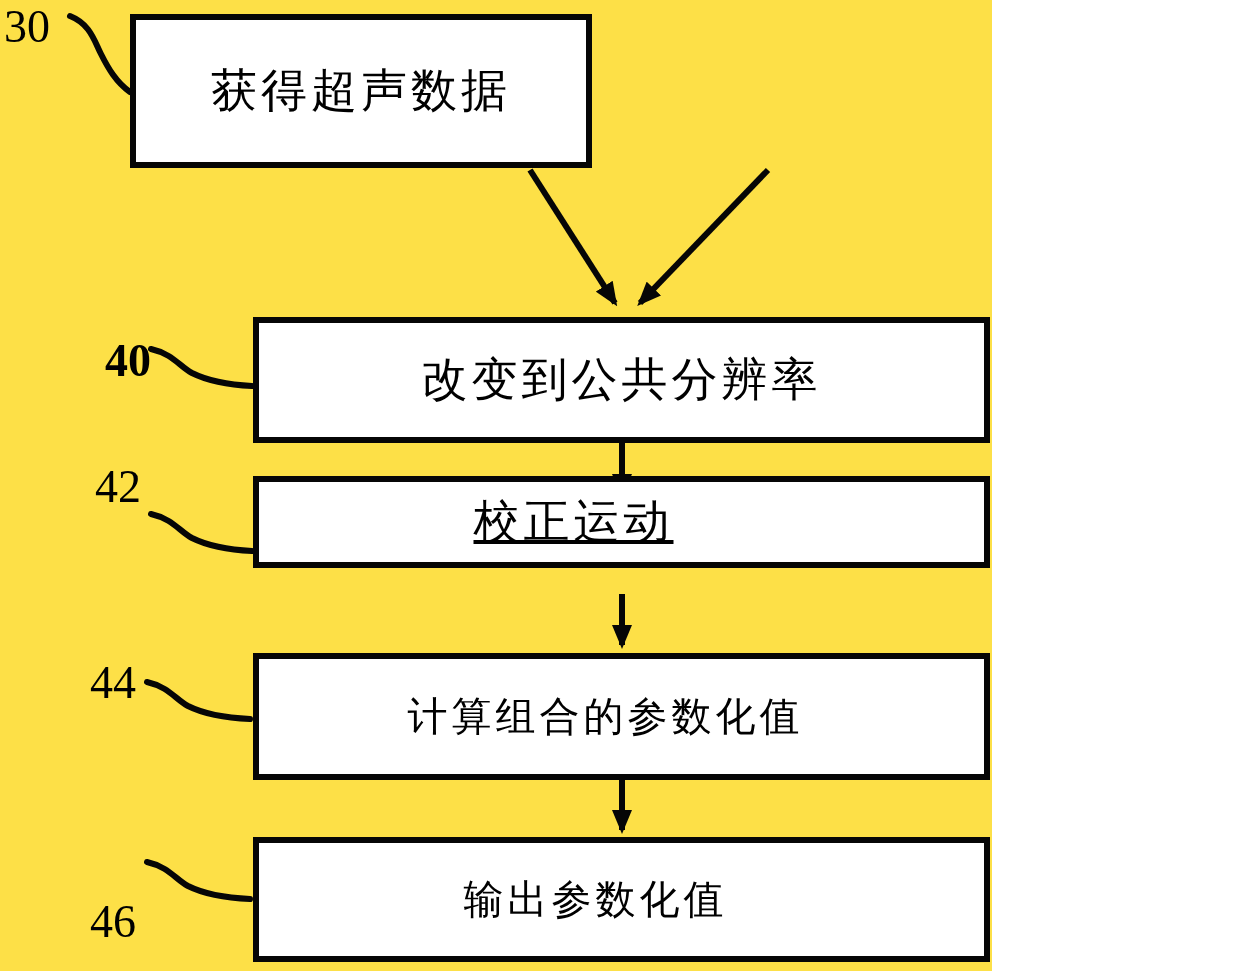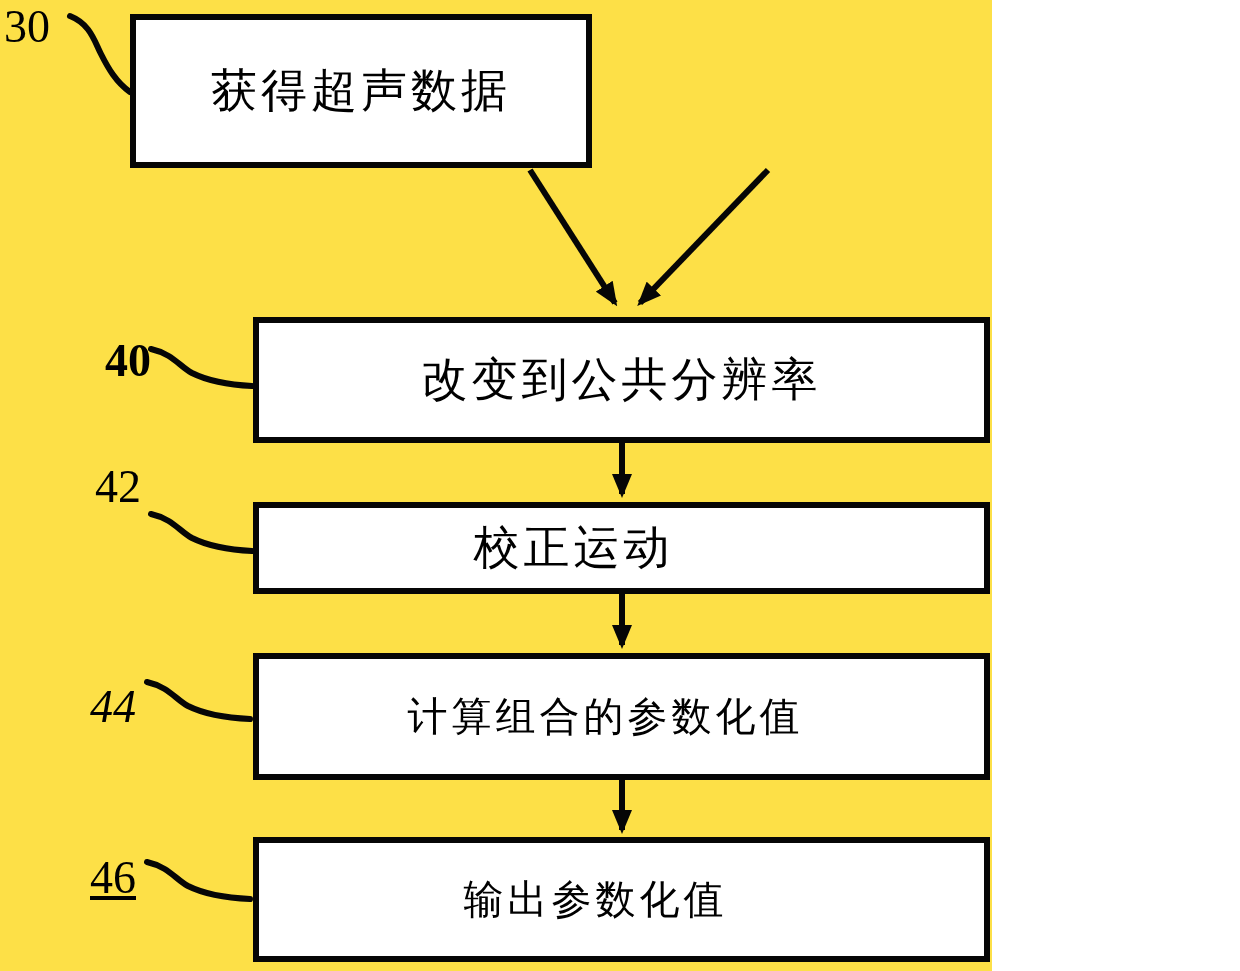--- a/index.html
+++ b/index.html
@@ -73,33 +73,33 @@
 
     <line x1="622" y1="443" x2="622" y2="494" stroke="#060606" stroke-width="6" marker-end="url(#ah)"></line>
     <line x1="622" y1="594" x2="622" y2="645" stroke="#060606" stroke-width="6" marker-end="url(#ah)"></line>
     <line x1="622" y1="780" x2="622" y2="830" stroke="#060606" stroke-width="6" marker-end="url(#ah)"></line>
   </svg>
 
   <div class="ref-num" style="left:4px; top:4px;">30</div>
   <div class="ref-num" style="left:1194px; top:30px;">32</div>
   <div class="ref-num" style="left:105px; top:338px;font-weight:bold;">40</div>
   <div class="ref-num" style="left:95px; top:464px;">42</div>
-  <div class="ref-num" style="left:90px; top:684px;font-style:italic;">44</div>
-  <div class="ref-num" style="left:90px; top:855px;text-decoration:underline;">46</div>
+  <div class="ref-num" style="left:90px; top:660px;">44</div>
+  <div class="ref-num" style="left:90px; top:899px;">46</div>
 
   <div class="flow-box" style="left:130px; top:14px; width:462px; height:154px;">
     <span class="box-label">获得超声数据</span>
   </div>
 
 
   <div class="flow-box" style="left:253px; top:317px; width:737px; height:126px;">
     <span class="box-label">改变到公共分辨率</span>
   </div>
 
-  <div class="flow-box" style="left:253px; top:502px; width:737px; height:92px;">
+  <div class="flow-box" style="left:253px; top:476px; width:737px; height:92px;text-decoration:underline;">
     <span class="box-label shift-42">校正运动</span>
   </div>
 
   <div class="flow-box" style="left:253px; top:653px; width:737px; height:127px;">
     <span class="box-label fs-md shift-44">计算组合的参数化值</span>
   </div>
 
   <div class="flow-box" style="left:253px; top:837px; width:737px; height:125px;">
     <span class="box-label fs-md shift-46">输出参数化值</span>
   </div>

